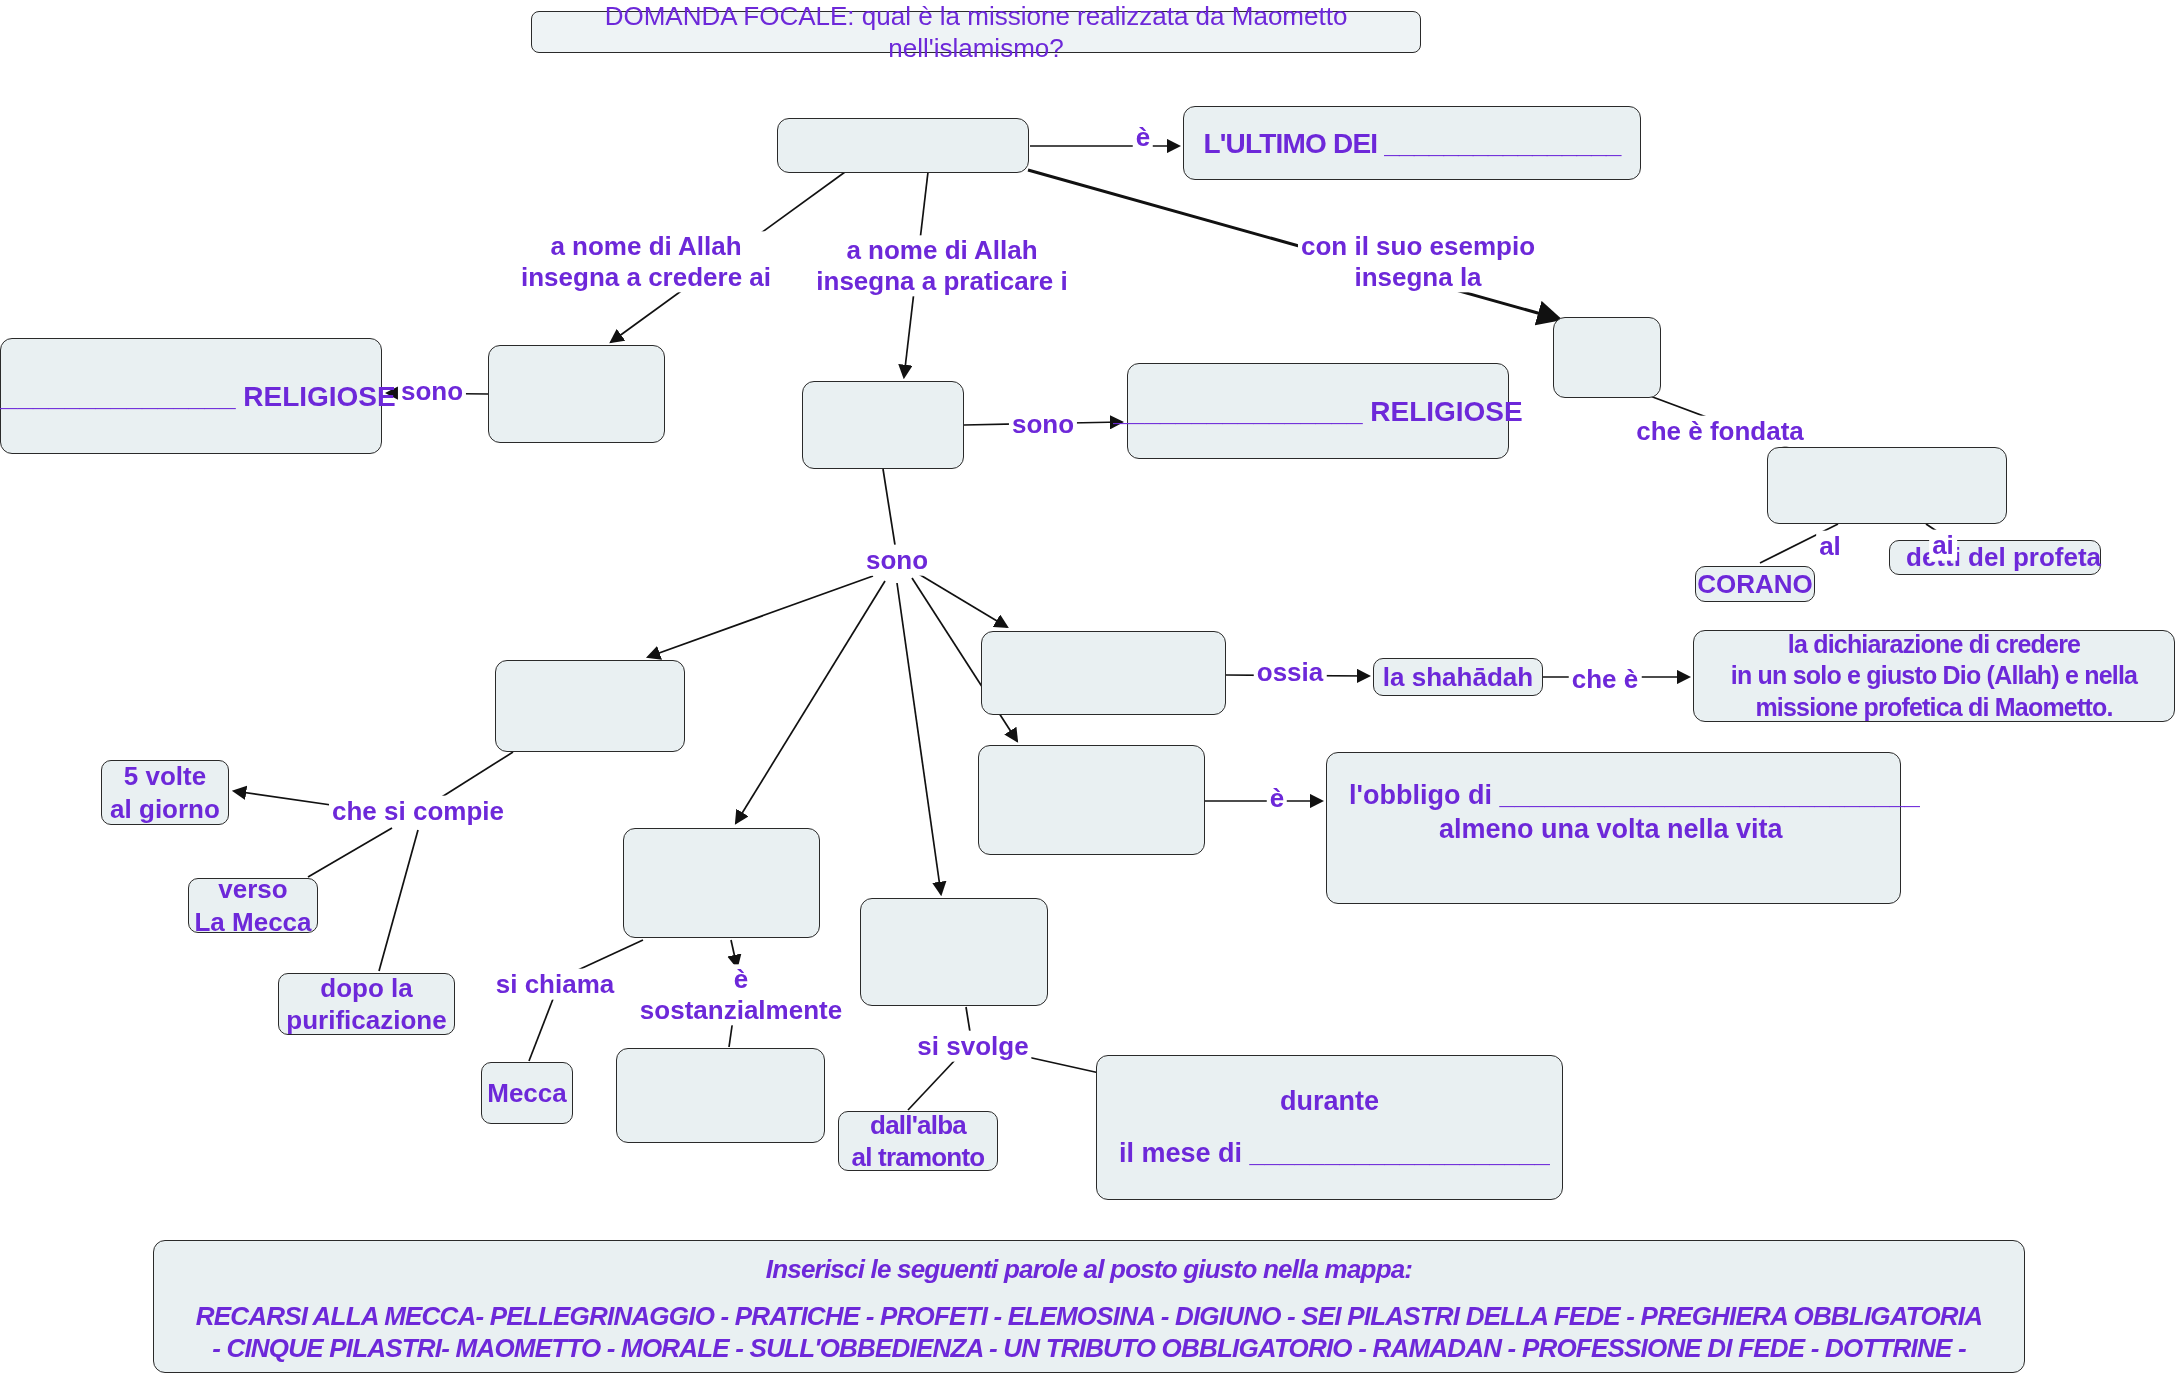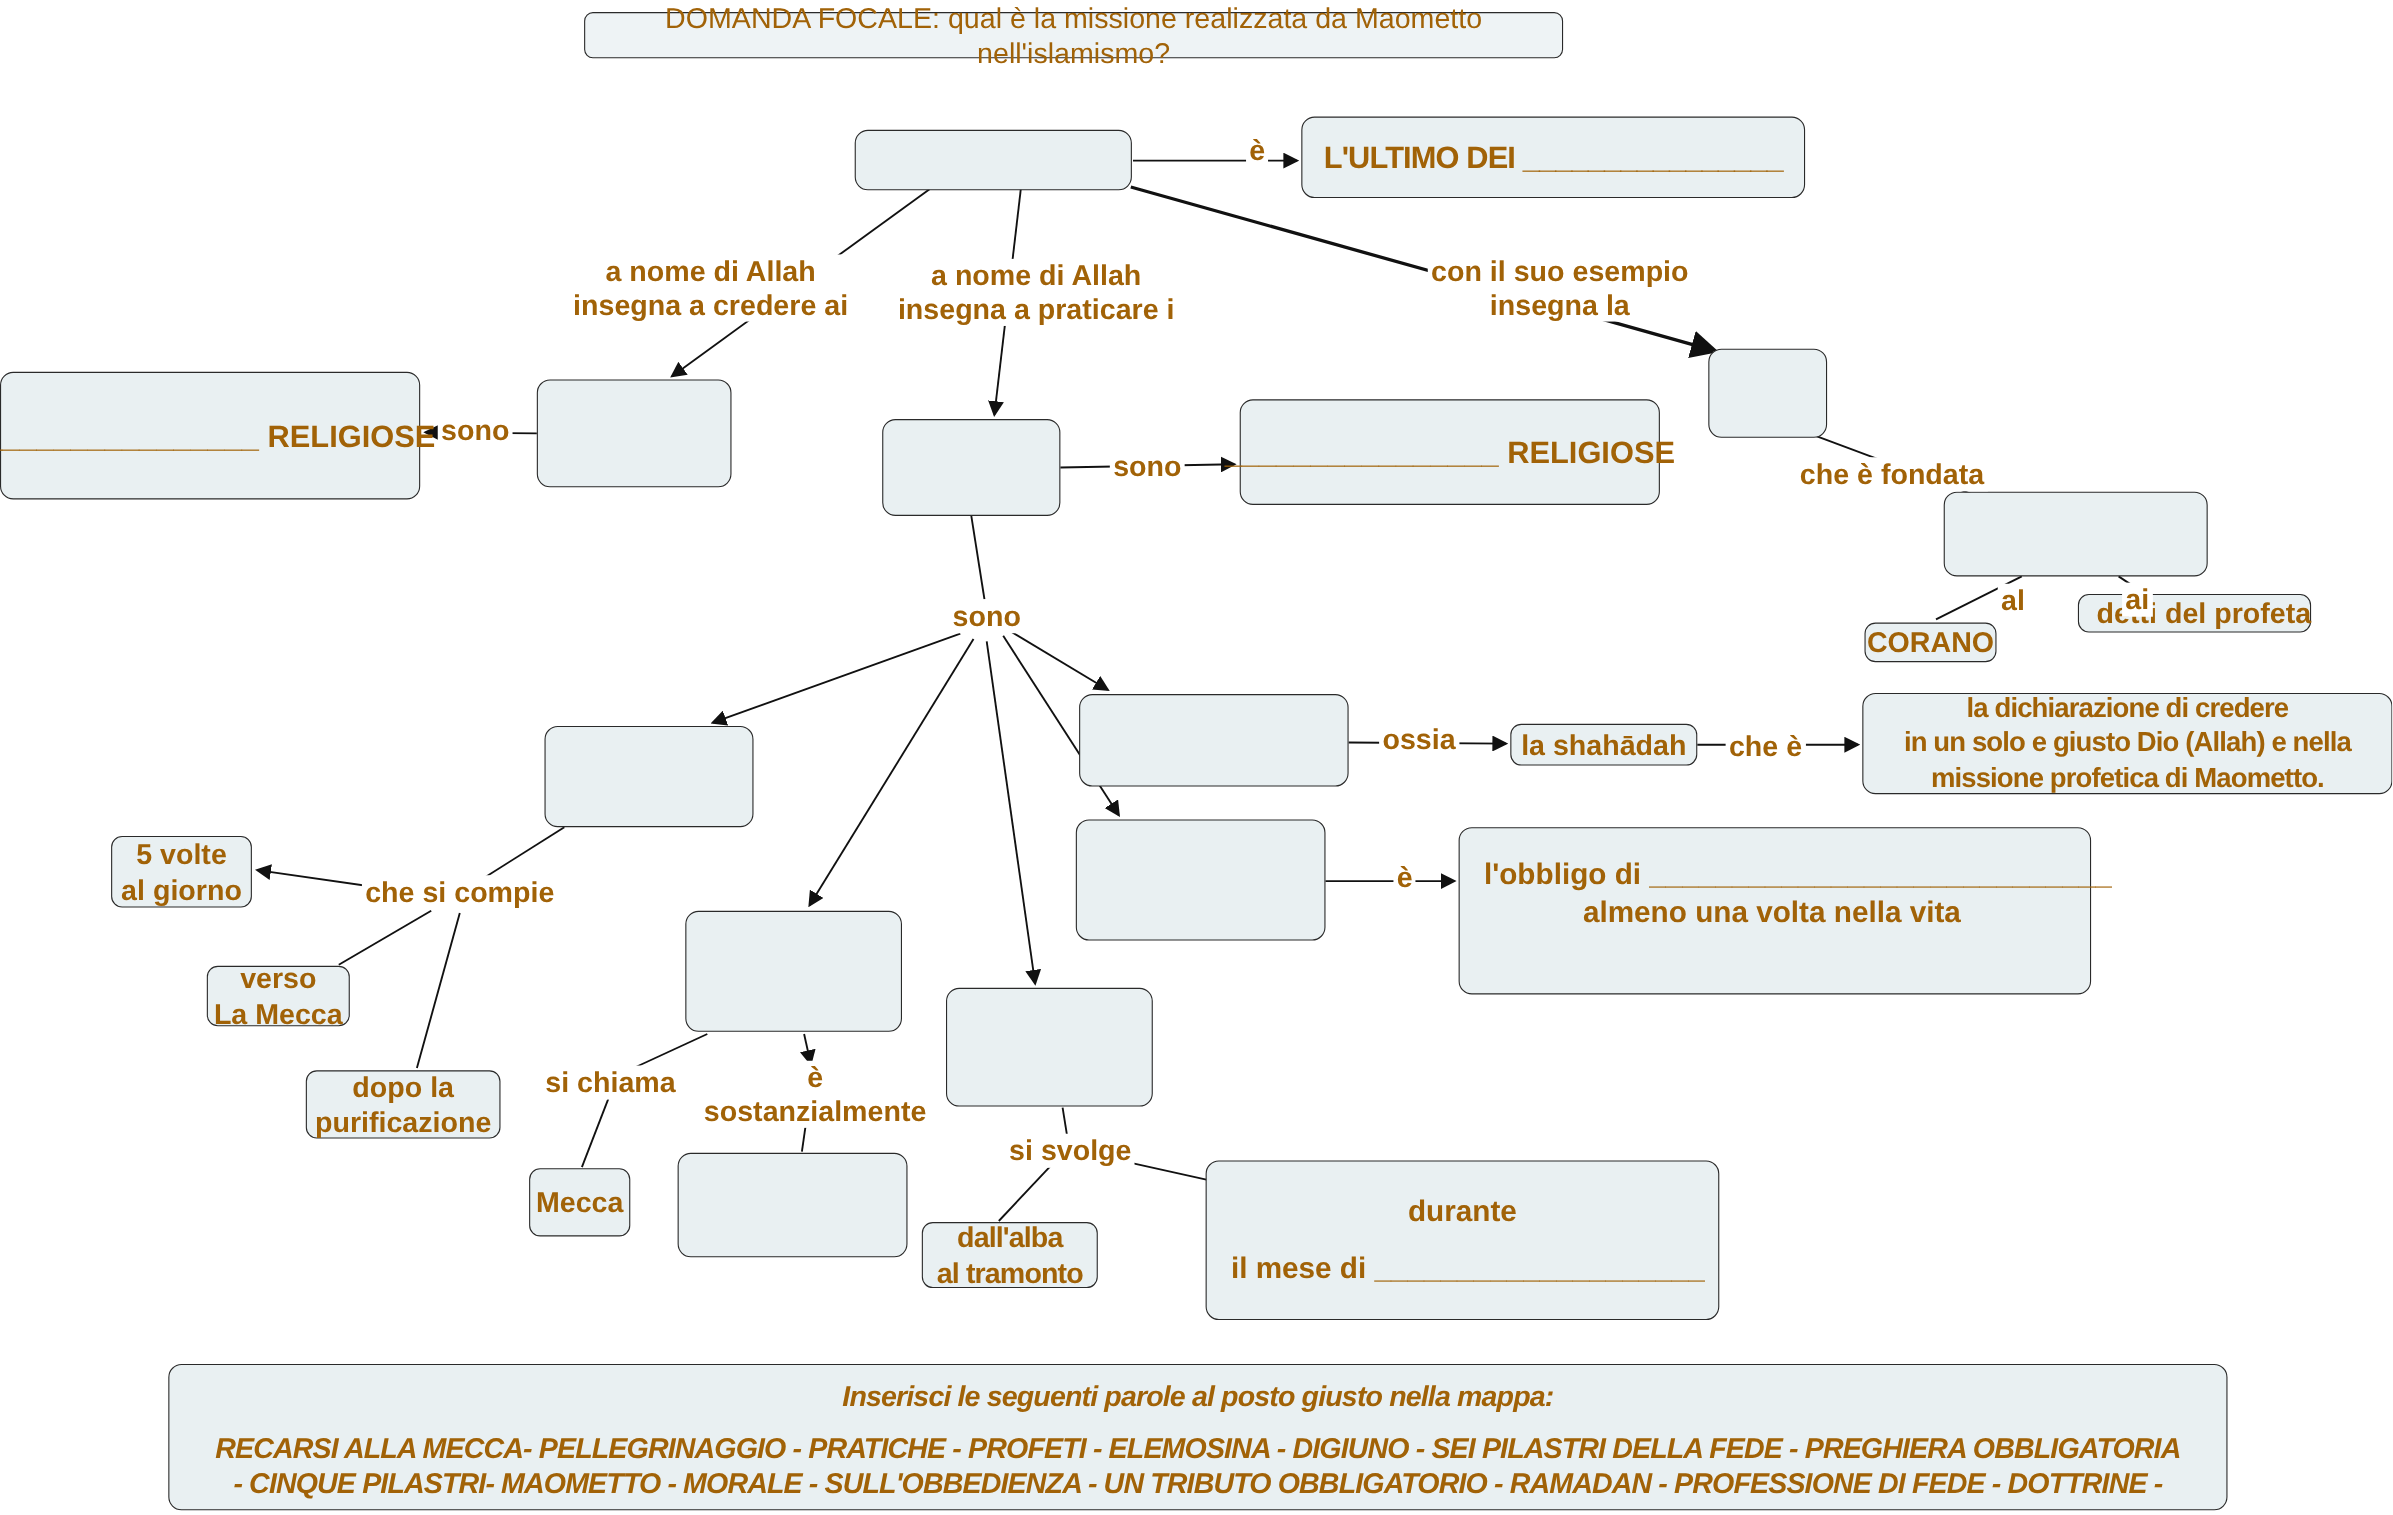--- a/index.html
+++ b/index.html
@@ -1,17 +1,17 @@
 <!DOCTYPE html>
 <html><head>
 <meta charset="utf-8">
 <style>
   html,body{margin:0;padding:0;background:#ffffff;}
   #canvas{position:relative;width:2175px;height:1377px;background:#ffffff;overflow:hidden;
-          font-family:"Liberation Sans","DejaVu Sans",sans-serif;color:#a16207;}
+          font-family:"Liberation Sans","DejaVu Sans",sans-serif;color:#6d28d9;}
   #wires{position:absolute;left:0;top:0;z-index:1;}
   .node{position:absolute;z-index:2;background:#e9f0f2;border:1.6px solid #2a2a2a;border-radius:12px;
         box-sizing:border-box;display:flex;flex-direction:column;align-items:center;justify-content:center;
         text-align:center;font-weight:bold;line-height:1.25;}
   .smallbox{border-radius:10px;}
   .lbl{position:absolute;z-index:3;background:#ffffff;font-weight:bold;text-align:center;
        line-height:1.18;white-space:nowrap;transform:translate(-50%,-50%);padding:0 3px;font-size:26px;}
   .fs26{font-size:26px;}
   .fs28{font-size:28px;}
   .cond{letter-spacing:-0.8px;}

